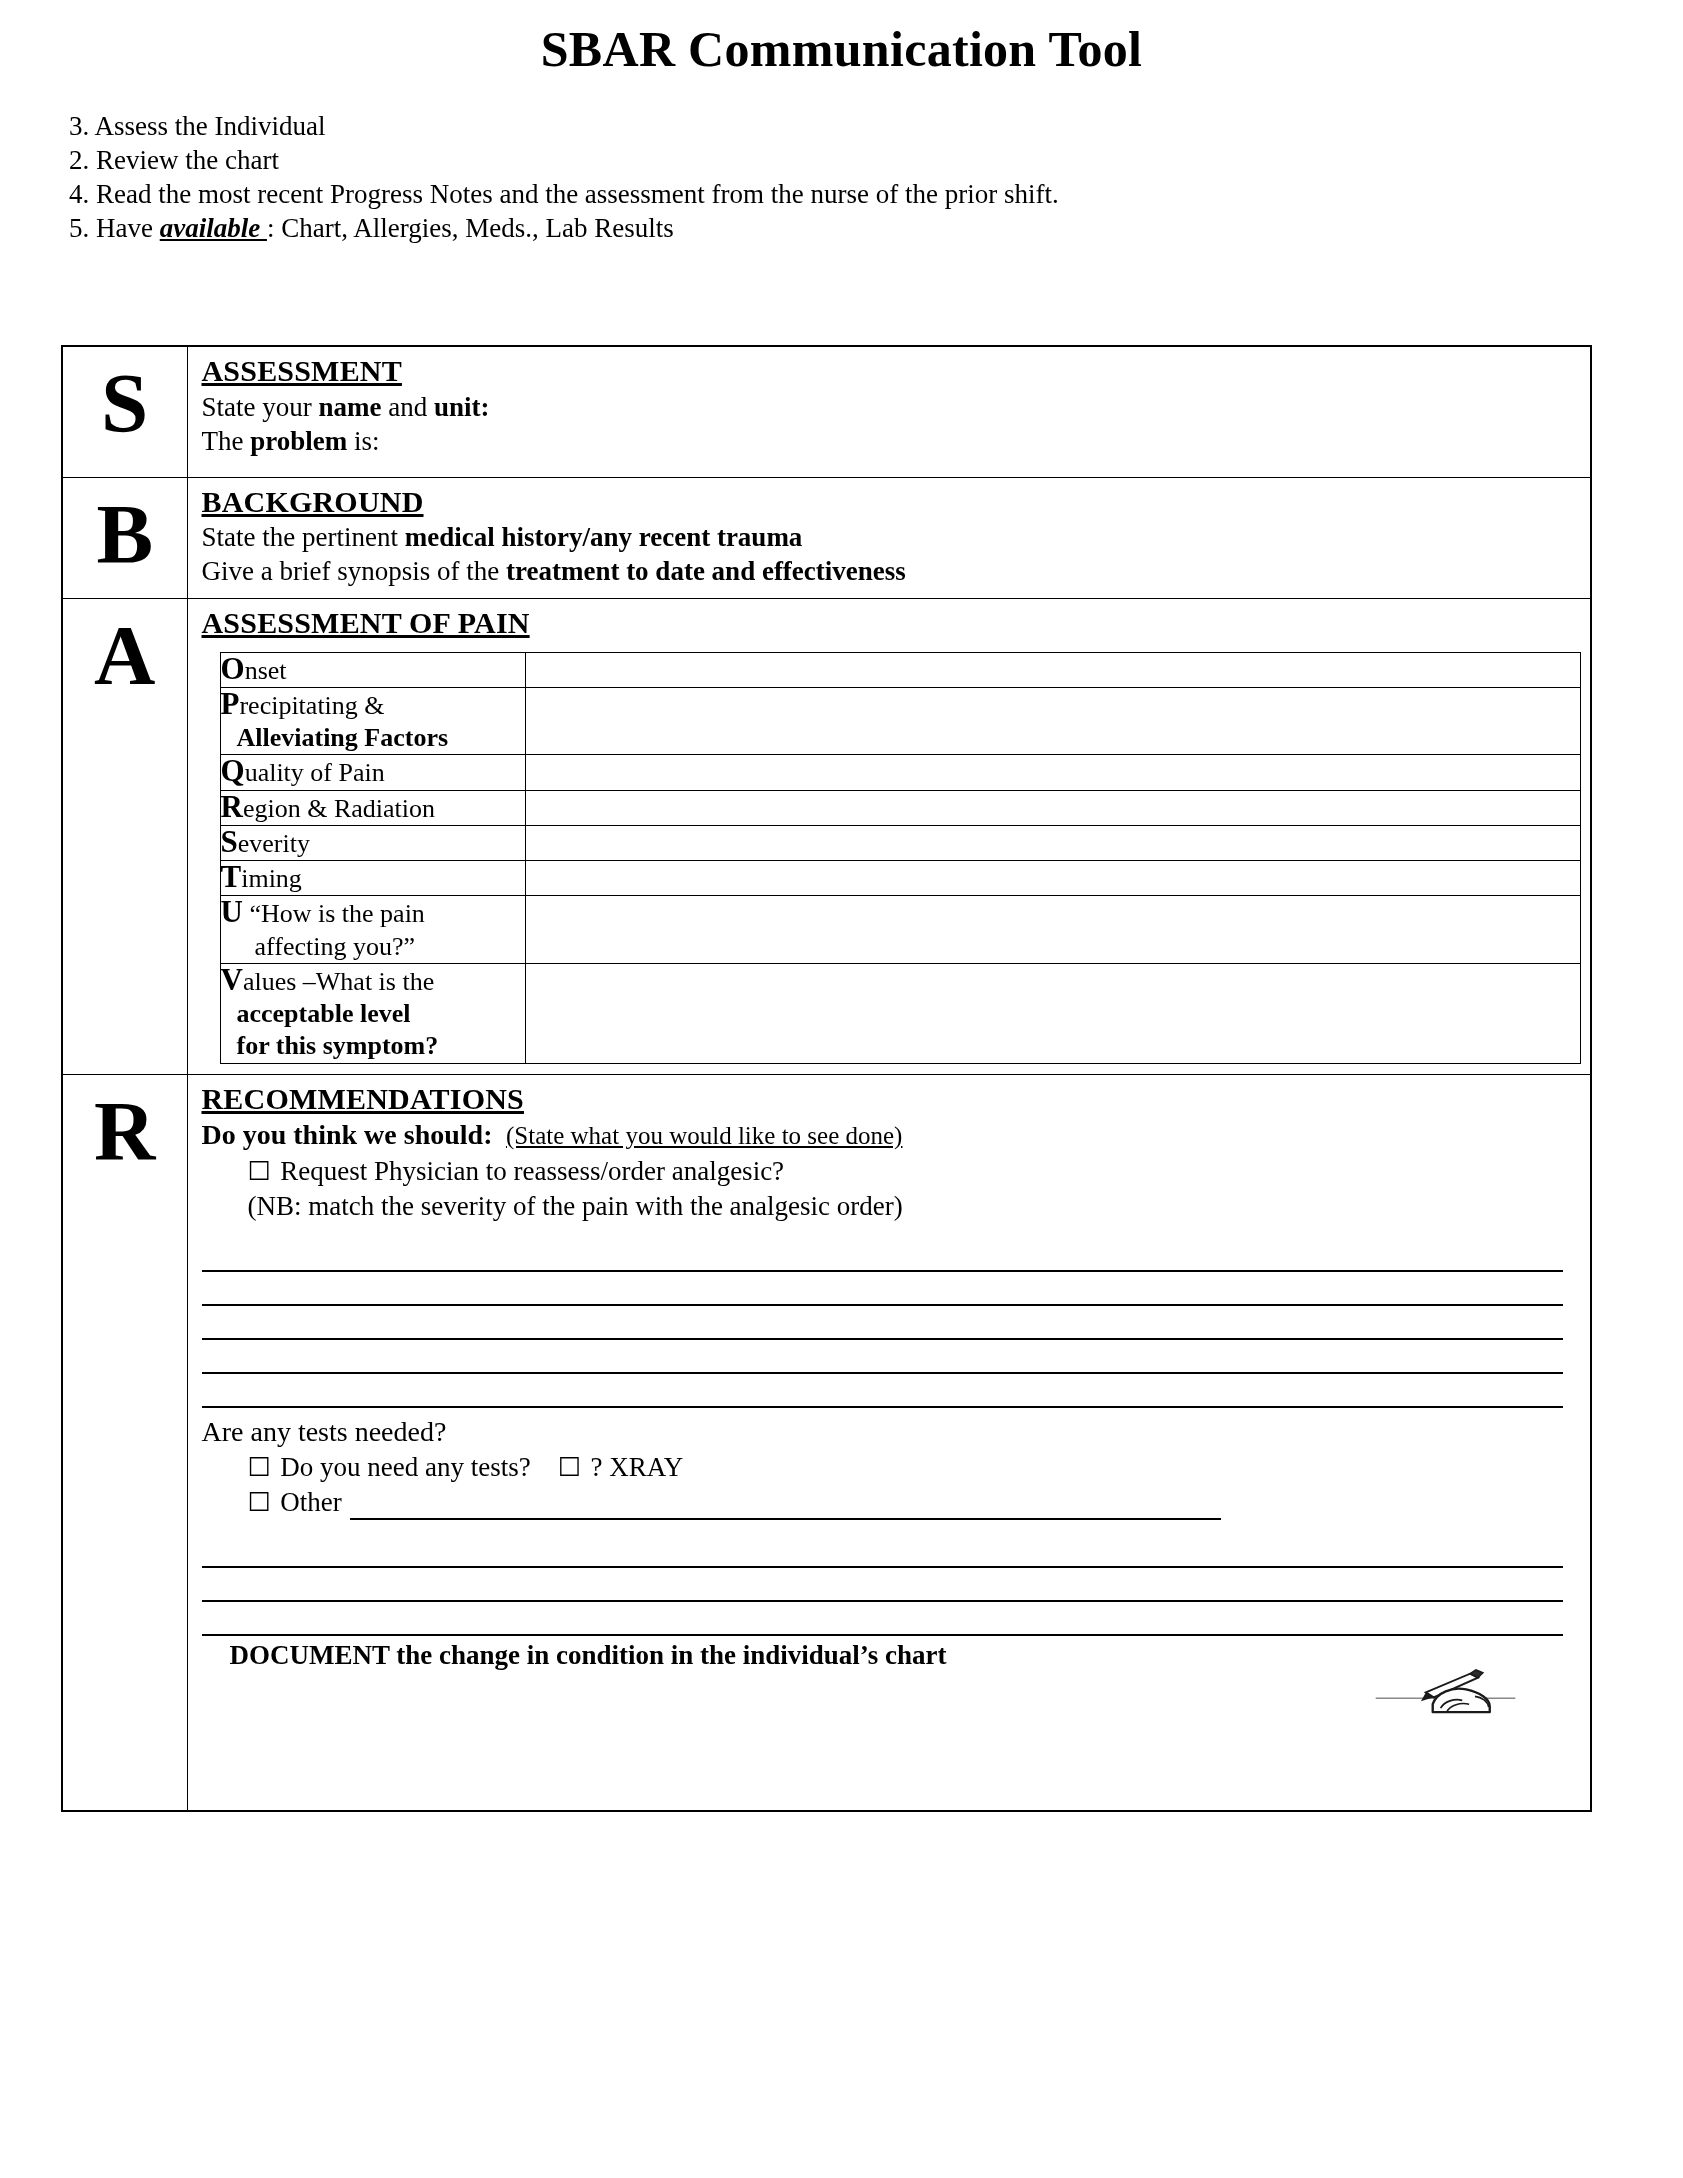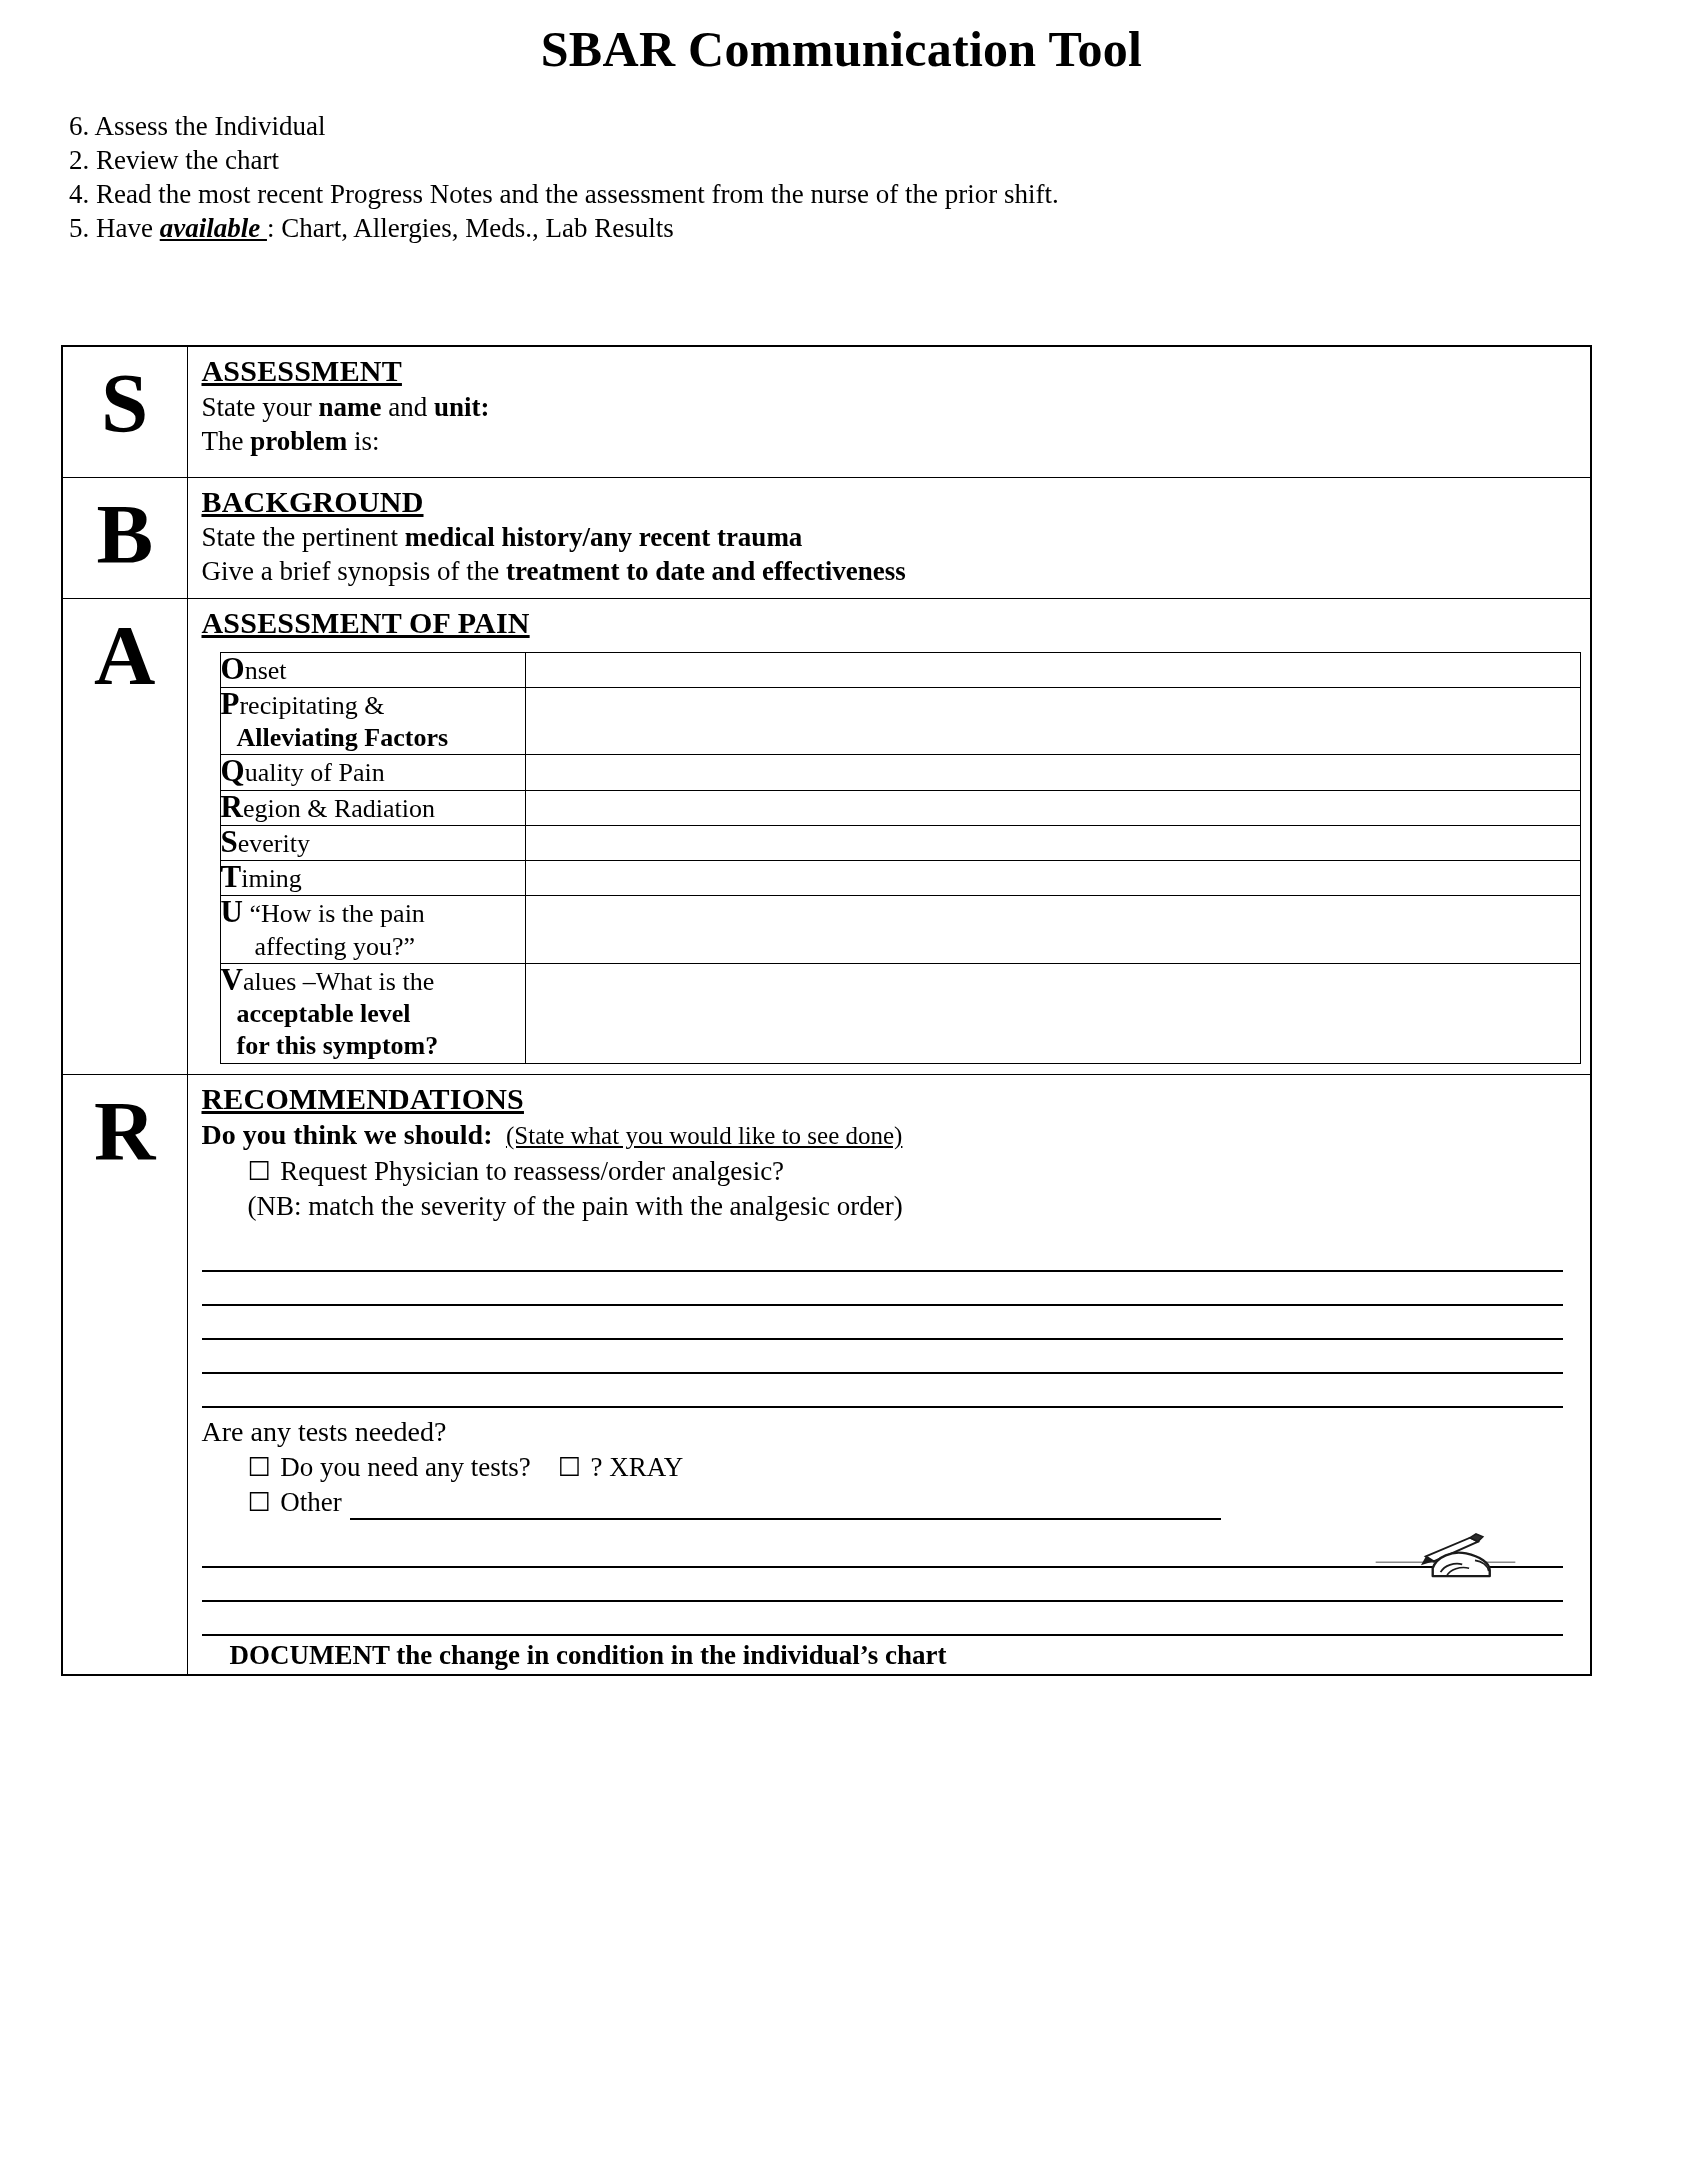--- a/index.html
+++ b/index.html
@@ -113,21 +113,21 @@
   }
   .cap {
     font-size: 31px;
     font-weight: bold;
     line-height: 1.0;
   }
   .indent-2 { display: inline-block; padding-left: 34px; }
   .indent-1 { display: inline-block; padding-left: 16px; font-weight: bold; }
 
   
-  .rec-cell { padding: 6px 0 0 14px !important; height: 601px; }
+  .rec-cell { padding: 6px 0 0 14px !important; height: 737px; }
   .rec-line {
     font-size: 27px;
     line-height: 1.3;
     white-space: nowrap;
   }
   .rec-bold { font-weight: bold; font-size: 28px; }
   .rec-sub { font-size: 25px; text-decoration: underline; }
   .chk {
     font-size: 26px;
     display: inline-block;
@@ -171,21 +171,21 @@
     width: 149px;
     height: 59px;
   }
 </style>
 </head>
 <body>
 
 <h1 class="page-title">SBAR Communication Tool</h1>
 
 <ul class="prep-list">
-  <li>6. Assess the Individual</li>
+  <li>3. Assess the Individual</li>
   <li>2. Review the chart</li>
   <li>4. Read the most recent Progress Notes and the assessment from the nurse of the prior shift.</li>
   <li><span>5. Have </span><span class="avail">available </span><span>: Chart, Allergies, Meds., Lab Results</span></li>
 </ul>
 
 <table class="sbar-table">
 
   <tbody>
       <tr class="row-s">
     <td class="letter-cell">S</td>

